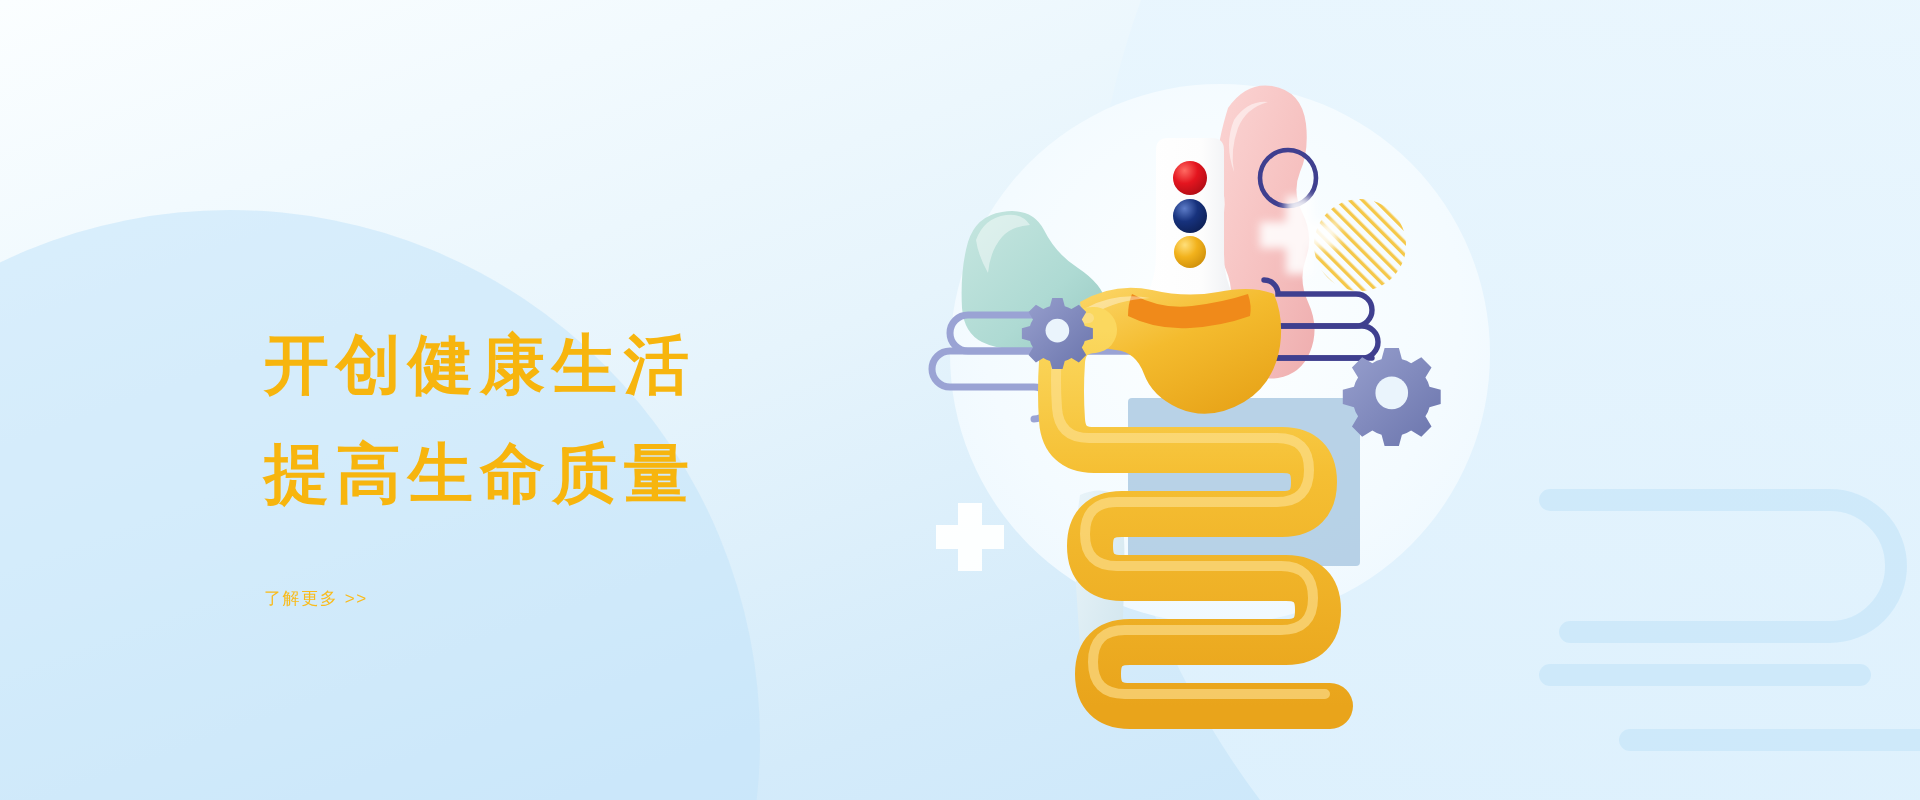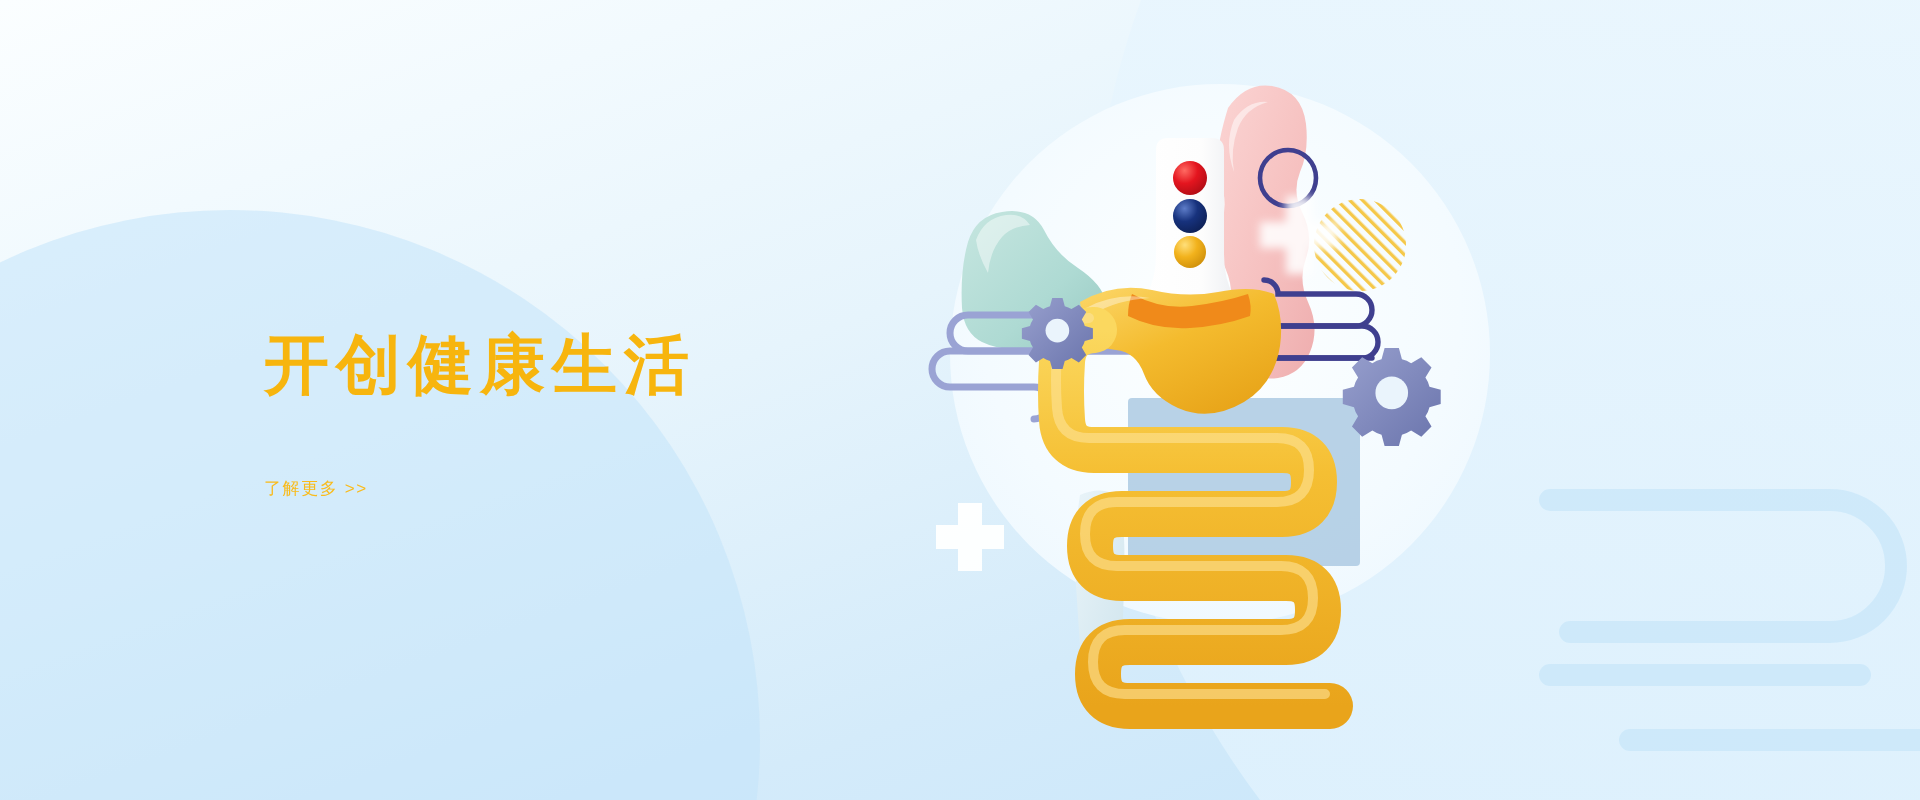--- a/index.html
+++ b/index.html
@@ -115,20 +115,21 @@
       <g fill="none" stroke="#b7dff8" stroke-width="22" stroke-linecap="round">
         <path d="M20 70 H300 a66 66 0 0 1 0 132 H40"></path>
         <path d="M20 245 H330"></path>
         <path d="M100 310 H420"></path>
       </g>
     </svg>
   </div>
 
   <div class="copy">
     <h1 class="headline l1">开创健康生活</h1>
+    <h1 class="headline l2">提高生命质量</h1>
     <a class="more-link" href="#">了解更多 &gt;&gt;</a>
   </div>
 
   <div class="art">
     <div class="art-halo"></div>
 
     <svg viewBox="0 0 700 700" xmlns="http://www.w3.org/2000/svg">
       <defs>
         <linearGradient id="gIntestine" x1="0" y1="0" x2="0" y2="1">
           <stop offset="0%" stop-color="#fbd85f"></stop>

